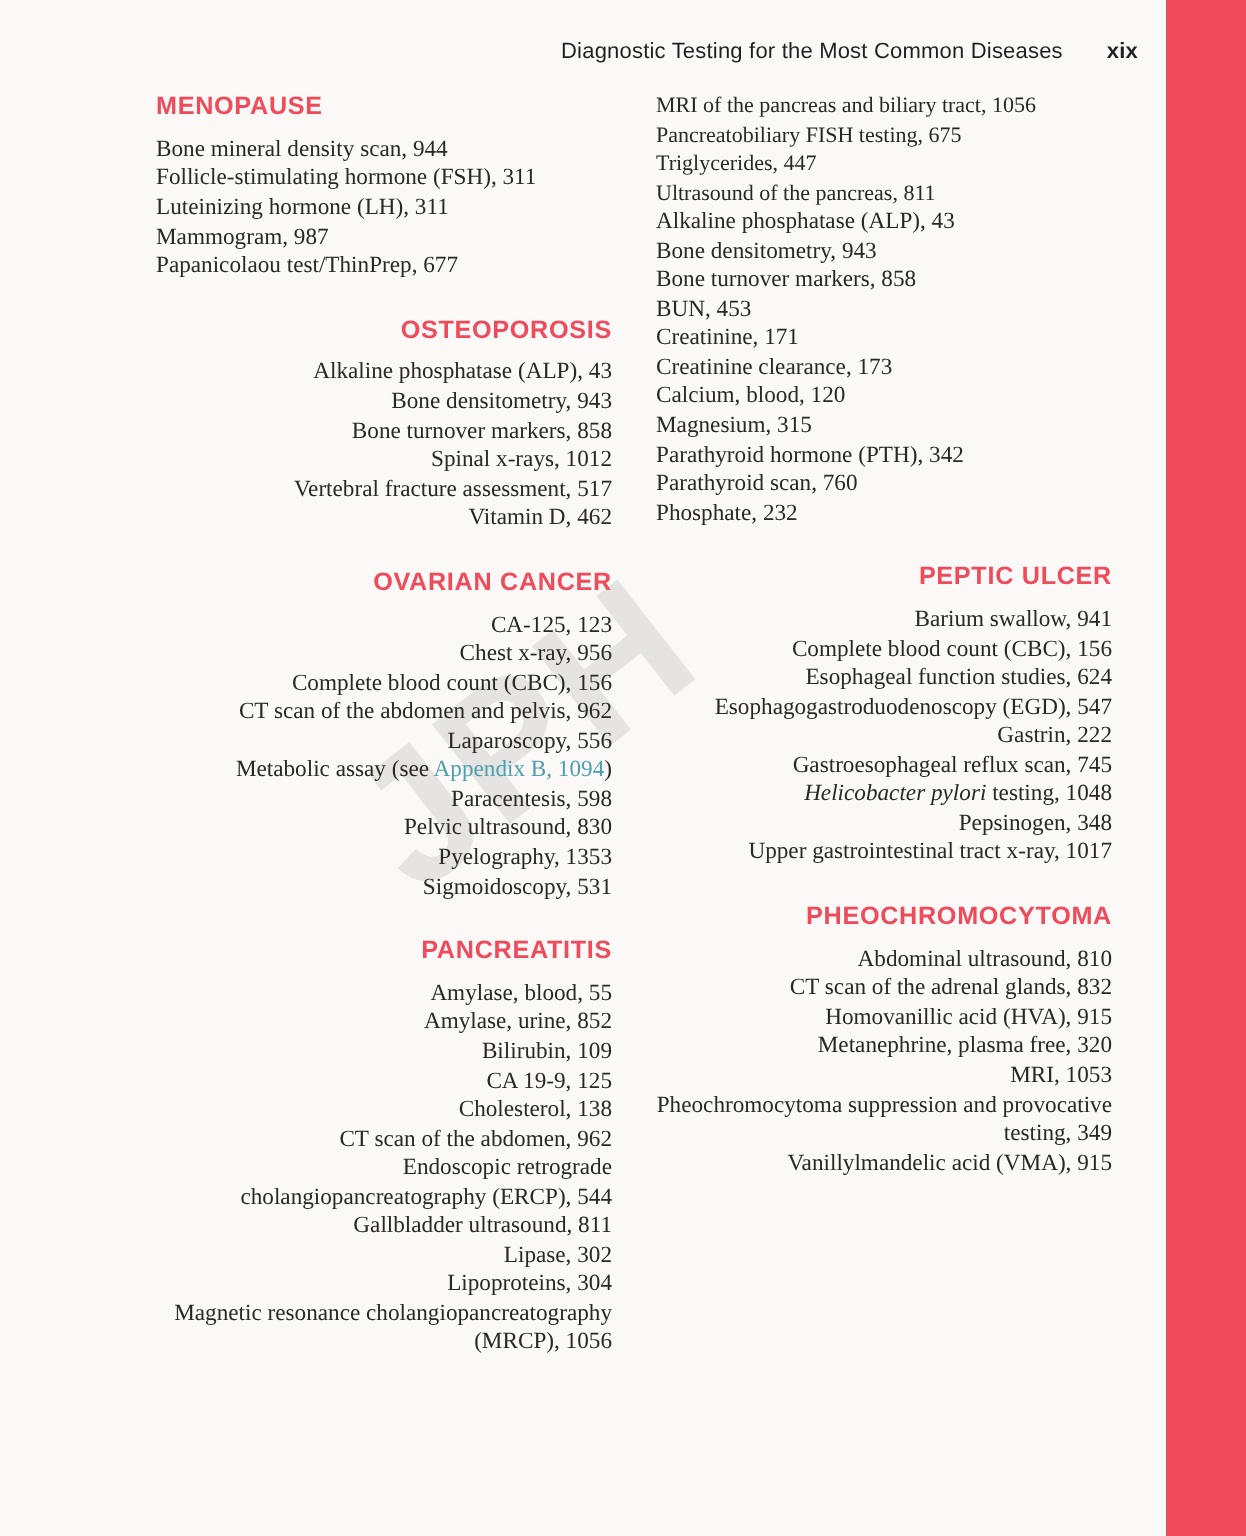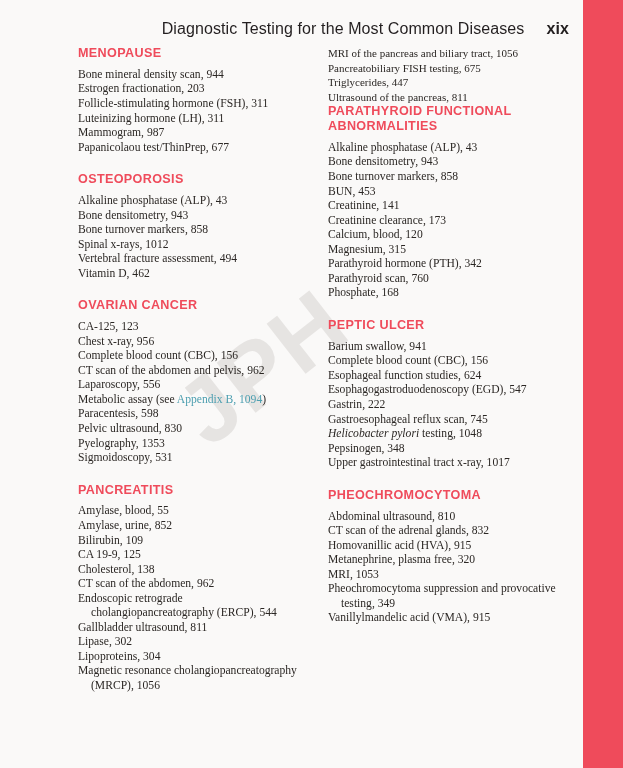--- a/index.html
+++ b/index.html
@@ -30,21 +30,21 @@
   }
   
   .running-head {
     position: absolute;
     top: 20px;
     left: 0;
     right: 40px;
     padding-right: 14px;
     text-align: right;
     font-family: "Liberation Sans", sans-serif;
-    font-size: 16px;
+    font-size: 11px;
     color: #231f20;
     letter-spacing: 0.1px;
     white-space: nowrap;
   }
   .running-head .rh-title { display: inline; }
   .running-head .rh-folio {
     display: inline;
     font-weight: bold;
     margin-left: 22px;
   }
@@ -75,21 +75,21 @@
   }
   .col {
     position: absolute;
     top: 0;
     width: 228px;
   }
   .col-left  { left: 0; }
   .col-right { left: 250px; }
 
   .section { margin-bottom: 0; }
-  .section + .section { margin-top: 17px; }
+  .section + .section { margin-top: 17px; text-align: right; }
 
   h2.sec-head {
     margin: 0 0 7px 0;
     font-family: "Liberation Sans", sans-serif;
     font-weight: bold;
     font-size: 12.6px;
     line-height: 1.18;
     letter-spacing: 0.35px;
     color: #ef4b5b;
     text-transform: uppercase;
@@ -137,35 +137,34 @@
   <div class="running-head">
     <span class="rh-title">Diagnostic Testing for the Most Common Diseases</span><span class="rh-folio">xix</span>
   </div>
 
   <div class="columns">
     <div class="col col-left">
         <div class="section" style="margin-top: 0px;">
           <h2 class="sec-head">MENOPAUSE</h2>
           <ul class="entries">
             <li>Bone mineral density scan, 944</li>
-            <li>Estrogen fractionation, 203</li>
             <li>Follicle-stimulating hormone (FSH), 311</li>
             <li>Luteinizing hormone (LH), 311</li>
             <li>Mammogram, 987</li>
             <li>Papanicolaou test/ThinPrep, 677</li>
           </ul>
         </div>
         <div class="section">
           <h2 class="sec-head">OSTEOPOROSIS</h2>
           <ul class="entries">
             <li>Alkaline phosphatase (ALP), 43</li>
             <li>Bone densitometry, 943</li>
             <li>Bone turnover markers, 858</li>
             <li>Spinal x-rays, 1012</li>
-            <li>Vertebral fracture assessment, 494</li>
+            <li>Vertebral fracture assessment, 517</li>
             <li>Vitamin D, 462</li>
           </ul>
         </div>
         <div class="section">
           <h2 class="sec-head">OVARIAN CANCER</h2>
           <ul class="entries">
             <li>CA-125, 123</li>
             <li>Chest x-ray, 956</li>
             <li>Complete blood count (CBC), 156</li>
             <li>CT scan of the abdomen and pelvis, 962</li>
@@ -195,33 +194,32 @@
         </div>
       </div>
     <div class="col col-right">
         <ul class="cont-list">
           <li>MRI of the pancreas and biliary tract, 1056</li>
           <li>Pancreatobiliary FISH testing, 675</li>
           <li>Triglycerides, 447</li>
           <li>Ultrasound of the pancreas, 811</li>
         </ul>
         <div class="section">
-          <h2 class="sec-head">PARATHYROID FUNCTIONAL ABNORMALITIES</h2>
           <ul class="entries">
             <li>Alkaline phosphatase (ALP), 43</li>
             <li>Bone densitometry, 943</li>
             <li>Bone turnover markers, 858</li>
             <li>BUN, 453</li>
-            <li>Creatinine, 141</li>
+            <li>Creatinine, 171</li>
             <li>Creatinine clearance, 173</li>
             <li>Calcium, blood, 120</li>
             <li>Magnesium, 315</li>
             <li>Parathyroid hormone (PTH), 342</li>
             <li>Parathyroid scan, 760</li>
-            <li>Phosphate, 168</li>
+            <li>Phosphate, 232</li>
           </ul>
         </div>
         <div class="section">
           <h2 class="sec-head">PEPTIC ULCER</h2>
           <ul class="entries">
             <li>Barium swallow, 941</li>
             <li>Complete blood count (CBC), 156</li>
             <li>Esophageal function studies, 624</li>
             <li>Esophagogastroduodenoscopy (EGD), 547</li>
             <li>Gastrin, 222</li>

